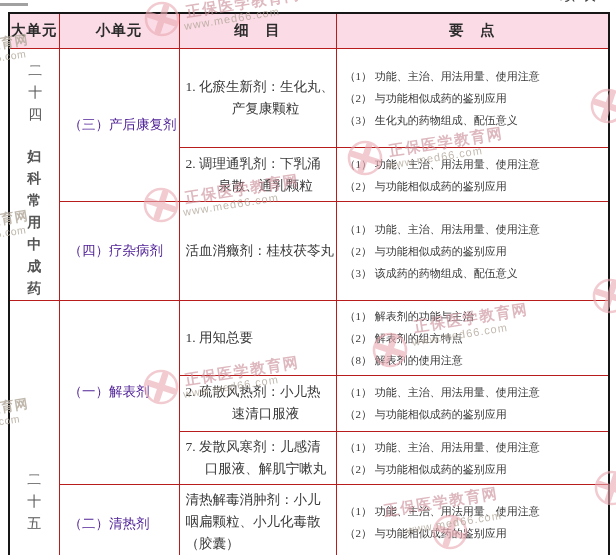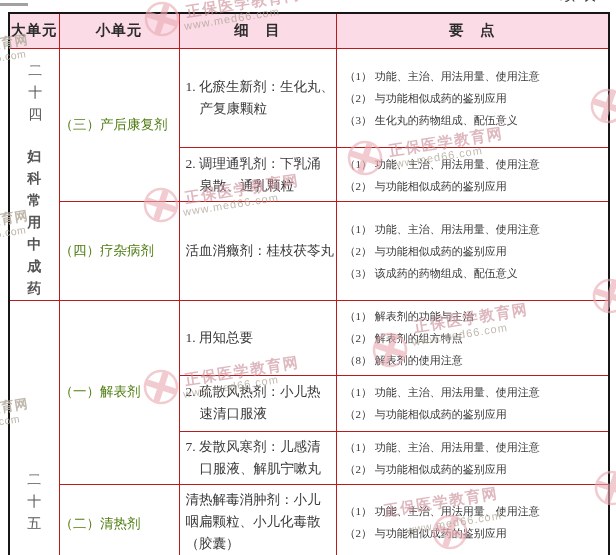--- a/index.html
+++ b/index.html
@@ -19,27 +19,27 @@
   td.th{background:#fbdce6;text-align:center;font-family:"Liberation Sans","DejaVu Sans",sans-serif;
         font-weight:bold;font-size:14.5px;color:#2c2c2c;letter-spacing:1px;}
 
   td.unit{vertical-align:top;color:#555555;}
   .vcol{width:16px;margin:0 auto;word-break:break-all;line-height:22px;font-size:14px;text-align:center;}
   .u24 .vnum{margin-top:11px;text-align:right;}
   .u24 .vname{margin-top:20px;font-weight:bold;}
   .u25 .vnum{margin-top:168px;}
   .u25 .vname{margin-top:22px;}
 
-  td.sub{font-size:13.5px;padding-left:0;color:#4d7c0f;}
+  td.sub{font-size:13.5px;padding-left:9px;color:#4c1d95;}
   td.subtop{vertical-align:top;padding-top:30px;}
 
   td.det{padding:4px 4px 4px 6px;font-size:13.5px;}
   td.pts{padding:4px 4px 4px 8px;font-size:11px;}
   .dl,.pl{line-height:22px;white-space:nowrap;}
-  .dl.cont{margin-left:14px;}
+  .dl.cont{margin-left:14px;text-align:center;}
 
   
   .wm-group{position:absolute;width:170px;height:46px;pointer-events:none;}
   .wm-logo{position:absolute;left:0;top:0;width:40px;height:40px;color:#eaa9b3;opacity:.6;}
   .wm-logo.edge{position:absolute;pointer-events:none;}
   .wm-brand{position:absolute;left:44px;top:4px;font-size:15px;font-weight:bold;letter-spacing:1.5px;
             color:#cb8e99;opacity:.62;transform:rotate(-9deg);transform-origin:left center;white-space:nowrap;}
   .wm-url{position:absolute;left:42px;top:21px;font-size:11px;letter-spacing:1px;color:#ab9f90;opacity:.72;
           transform:rotate(-9deg);transform-origin:left center;white-space:nowrap;
           font-family:"Liberation Sans","DejaVu Sans",sans-serif;}

